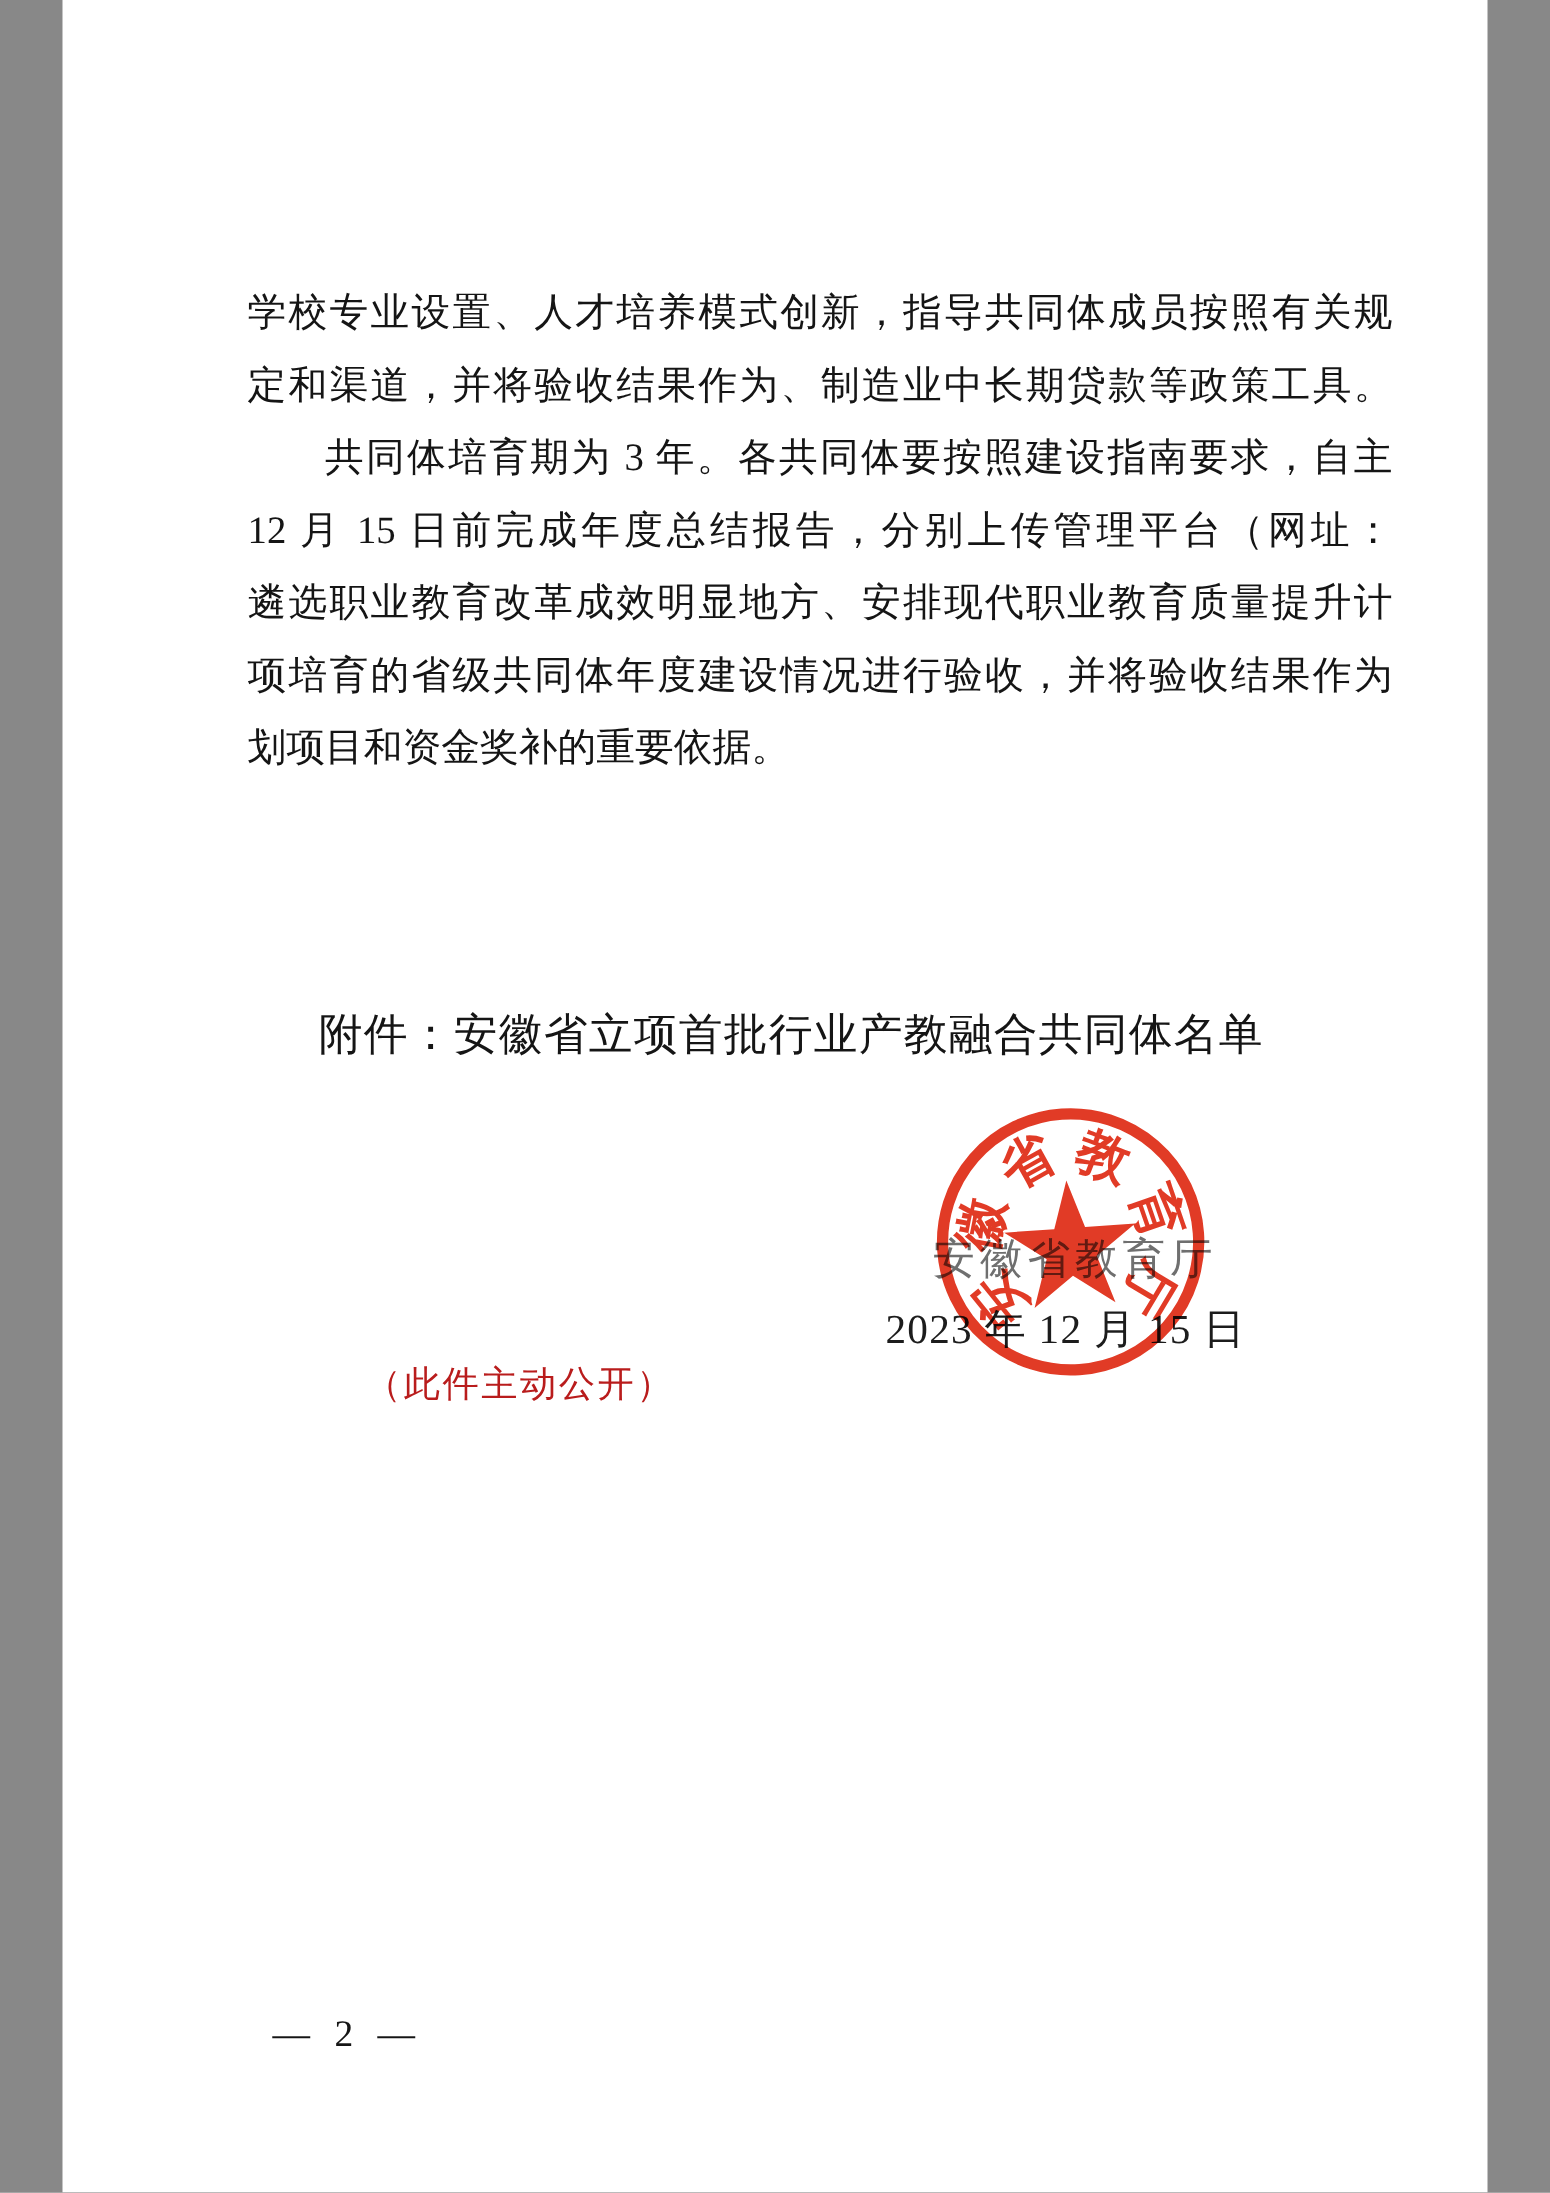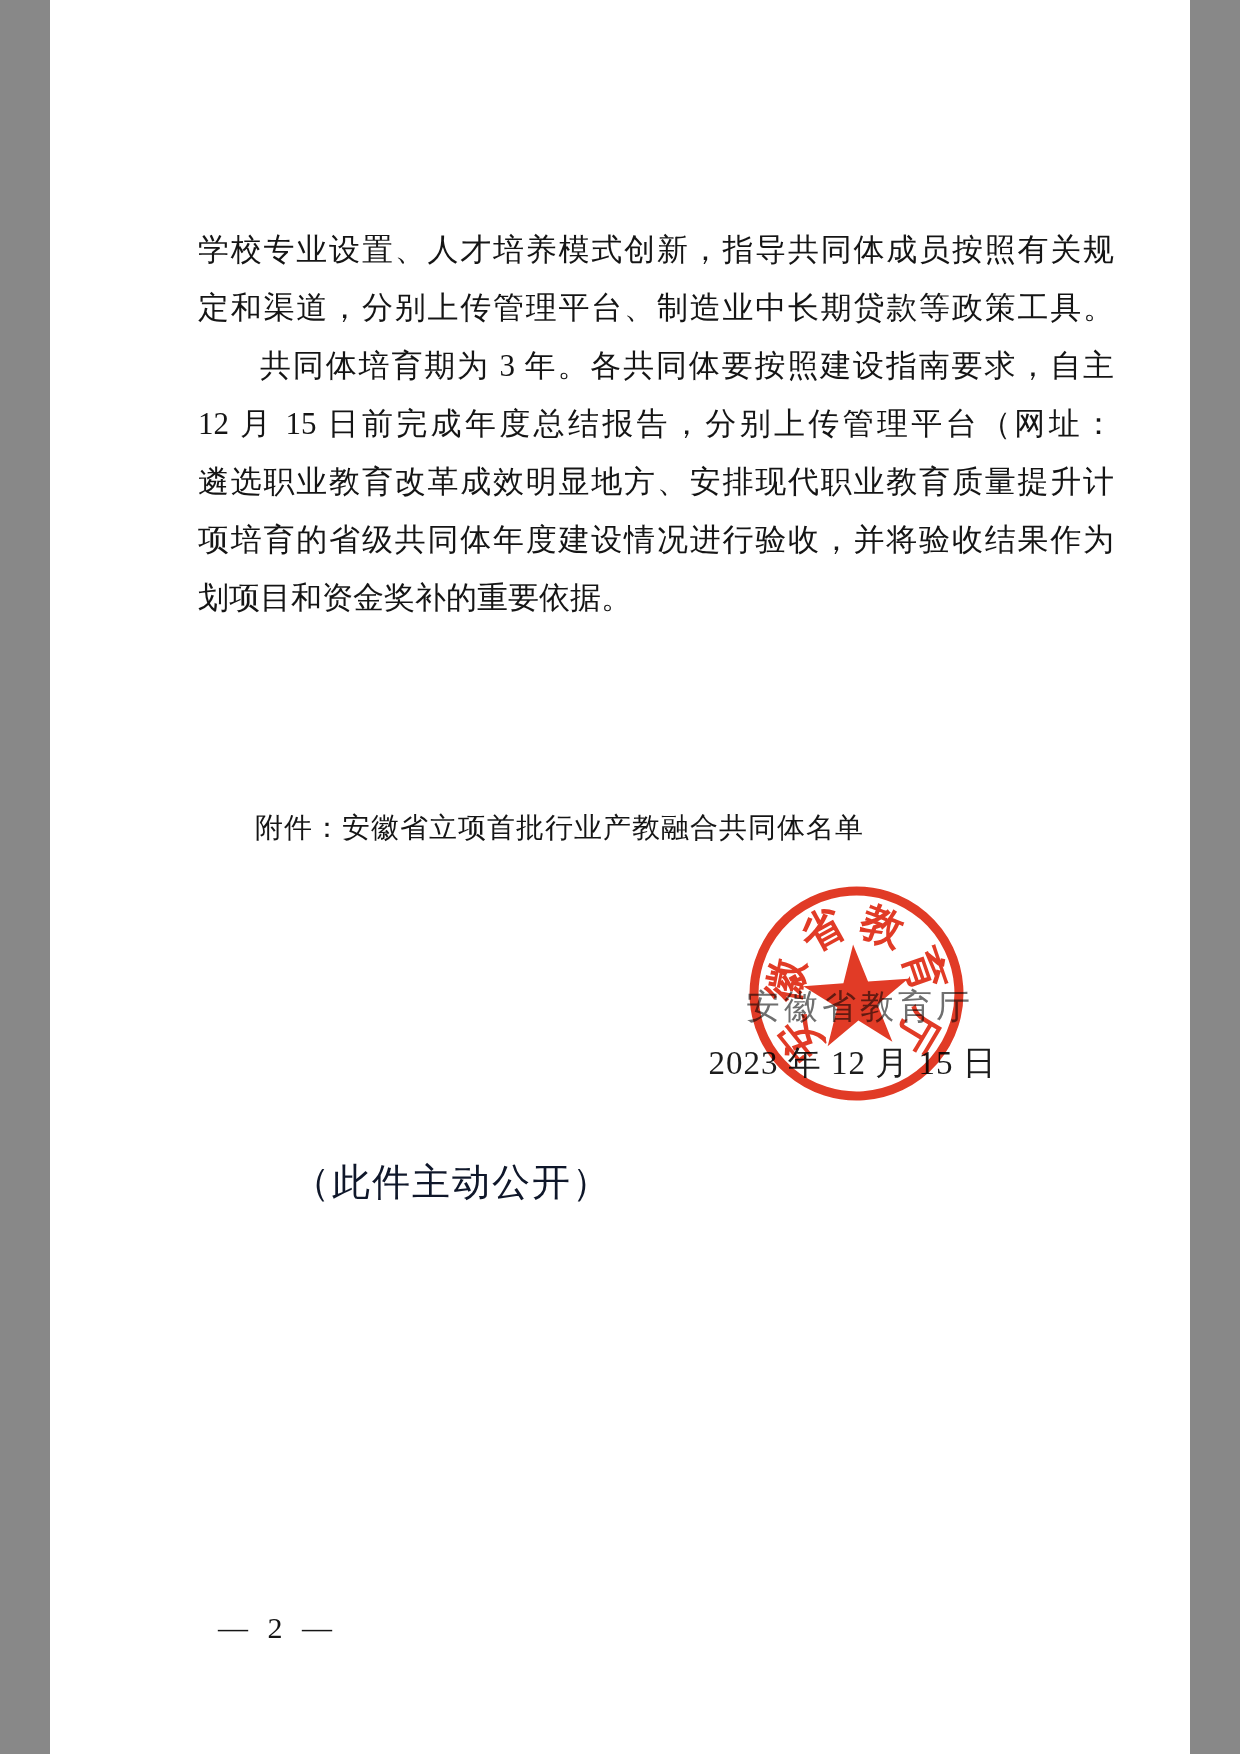--- a/index.html
+++ b/index.html
@@ -31,21 +31,21 @@
   }
   .body-line.indent { padding-left: 62px; }
   .body-line.para-end-short {
     text-align: center;
     text-align-last: left;
   }
   .attachment-line {
     position: absolute;
     left: 205px;
     top: 799px;
-    font-size: 28px;
+    font-size: 35px;
     line-height: 58px;
     letter-spacing: 1px;
     white-space: nowrap;
     color: #151515;
   }
   
   .issuer-signature {
     position: absolute;
     left: 640px;
     top: 984px;
@@ -79,46 +79,46 @@
     transform: rotate(-4deg);
   }
   .official-seal svg { width: 100%; height: 100%; }
   .seal-ring-char {
     font-family: "Liberation Serif", "DejaVu Serif", serif;
     font-weight: bold;
   }
   .disclosure-note {
     position: absolute;
     left: 242px;
-    top: 1153px;
-    font-size: 38px;
+    top: 1079px;
+    font-size: 29px;
     line-height: 58px;
     letter-spacing: 2px;
     white-space: nowrap;
-    color: #0f172a;
+    color: #b91c1c;
   }
   .page-number {
     position: absolute;
     left: 168px;
     top: 1608px;
     font-size: 30px;
     line-height: 40px;
     letter-spacing: 6px;
     color: #151515;
     white-space: nowrap;
   }
 </style>
 </head>
 <body>
 
 <div class="page">
 
   <div class="body-text">
     <div class="body-line">学校专业设置、人才培养模式创新，指导共同体成员按照有关规</div>
-    <div class="body-line">定和渠道，分别上传管理平台、制造业中长期贷款等政策工具。</div>
+    <div class="body-line">定和渠道，并将验收结果作为、制造业中长期贷款等政策工具。</div>
     <div class="body-line indent">共同体培育期为 3 年。各共同体要按照建设指南要求，自主</div>
     <div class="body-line">12 月 15 日前完成年度总结报告，分别上传管理平台（网址：</div>
     <div class="body-line">遴选职业教育改革成效明显地方、安排现代职业教育质量提升计</div>
     <div class="body-line">项培育的省级共同体年度建设情况进行验收，并将验收结果作为</div>
     <div class="body-line para-end-short">划项目和资金奖补的重要依据。</div>
   </div>
 
   <div class="attachment-line">附件：安徽省立项首批行业产教融合共同体名单</div>
 
   <div class="issuer-signature">安徽省教育厅</div>

